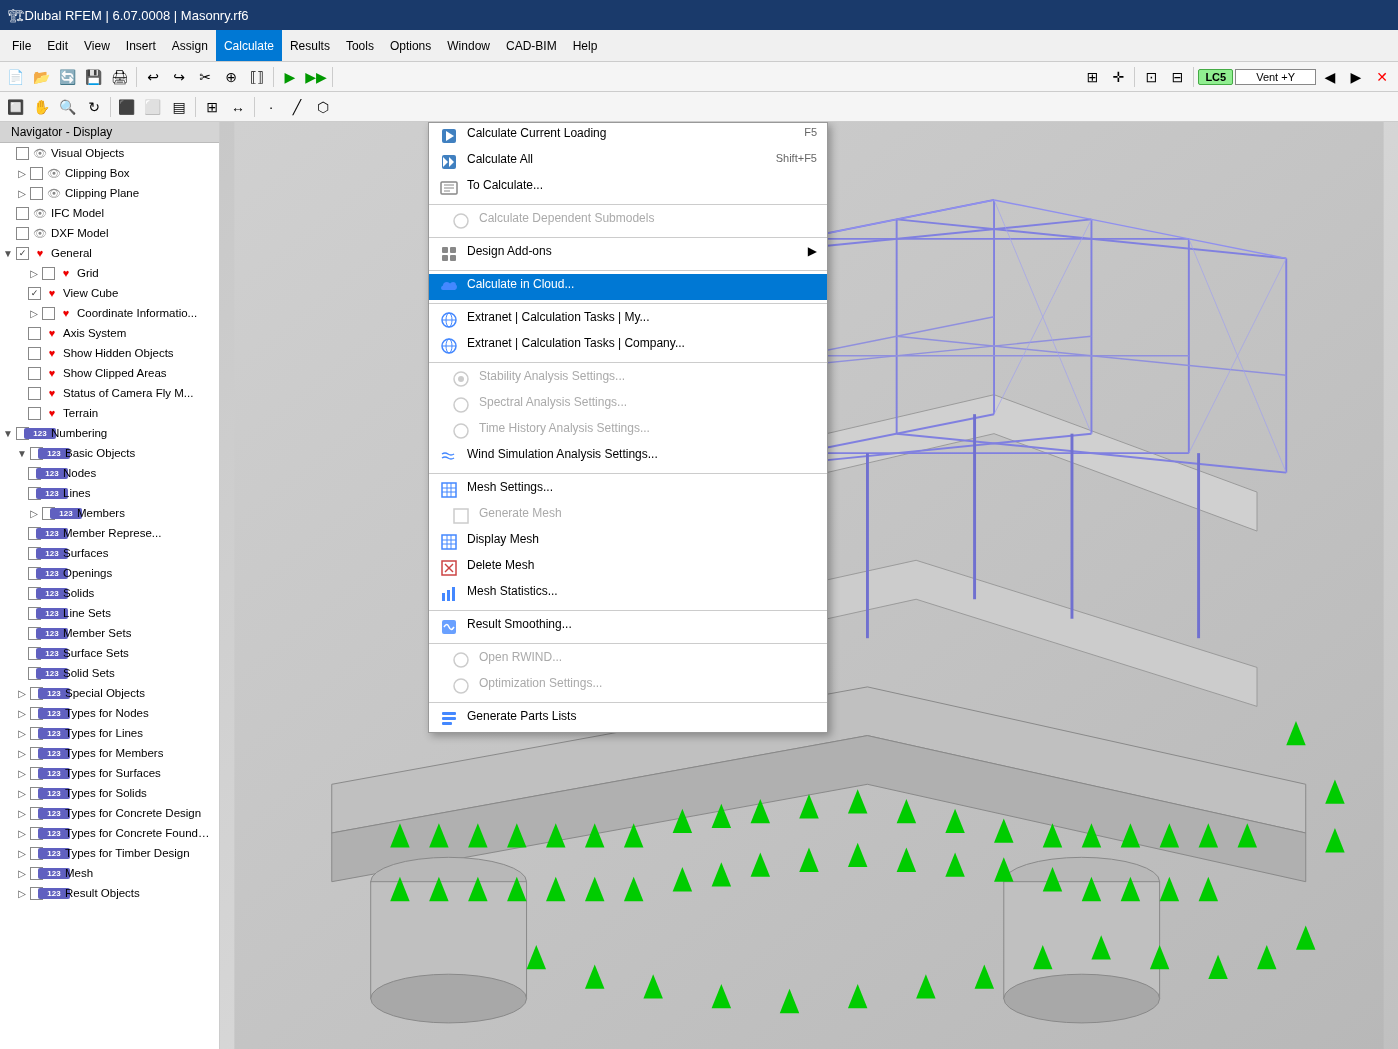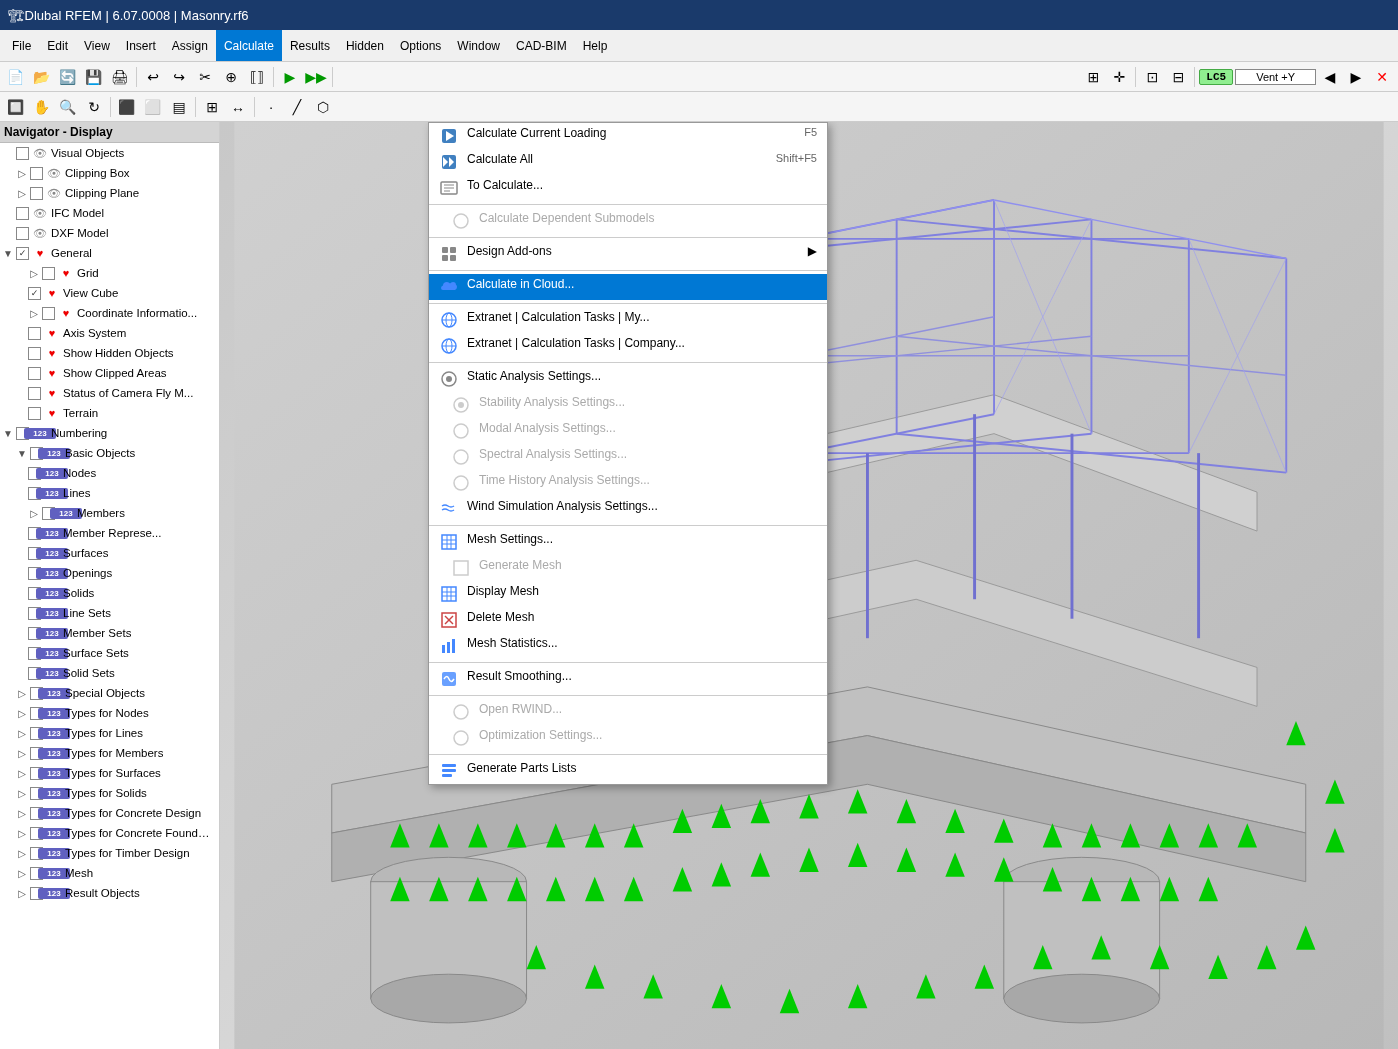--- a/index.html
+++ b/index.html
@@ -77,22 +77,22 @@
     #navigator {
       width: 220px;
       min-width: 220px;
       background: white;
       border-right: 1px solid #ccc;
       overflow-y: auto;
       overflow-x: hidden;
     }
     .nav-header {
       background: #d4d4d4;
-      padding: 3px 4px;
-      font-weight: bold;
+      padding: 3px 11px;
+      font-weight: normal;
       font-size: 12px;
       border-bottom: 1px solid #bbb;
     }
     .nav-item {
       display: flex;
       align-items: center;
       padding: 1px 4px;
       font-size: 11.5px;
       cursor: pointer;
       white-space: nowrap;
@@ -197,40 +197,39 @@
 
     .lc-box {
       background: #90ee90;
       border: 1px solid #4a4;
       padding: 1px 6px;
       font-size: 11px;
       font-weight: bold;
       border-radius: 2px;
       display: flex;
       align-items: center;
-      font-family: Liberation Mono, monospace;
     }
   </style>
 </head>
 <body>
 
 <div id="titlebar">
   <span>🏗</span>
   <span>Dlubal RFEM | 6.07.0008 | Masonry.rf6</span>
 </div>
 
 <div id="menubar">
   <div class="menu-item">File</div>
   <div class="menu-item">Edit</div>
   <div class="menu-item">View</div>
   <div class="menu-item">Insert</div>
   <div class="menu-item">Assign</div>
   <div class="menu-item active">Calculate</div>
   <div class="menu-item">Results</div>
-  <div class="menu-item">Hidden</div>
+  <div class="menu-item">Tools</div>
   <div class="menu-item">Options</div>
   <div class="menu-item">Window</div>
   <div class="menu-item">CAD-BIM</div>
   <div class="menu-item">Help</div>
 </div>
 
 <div id="toolbar">
   <button class="tb-btn">📄</button>
   <button class="tb-btn">📂</button>
   <button class="tb-btn">🔄</button>
@@ -771,45 +770,28 @@
           <span class="menu-icon">
             <svg width="18" height="18" viewBox="0 0 18 18">
                 <circle cx="9" cy="9" r="7" fill="none" stroke="#4488ff" stroke-width="1.5"></circle>
                 <ellipse cx="9" cy="9" rx="3" ry="7" fill="none" stroke="#4488ff" stroke-width="1"></ellipse>
                 <line x1="2" y1="9" x2="16" y2="9" stroke="#4488ff" stroke-width="1"></line>
               </svg>
           </span>
           <span>Extranet | Calculation Tasks | Company...</span>
         </div>
         <div class="menu-separator"></div>
-        <div class="menu-row">
-          <span class="menu-icon">
-            <svg width="18" height="18" viewBox="0 0 18 18">
-                <circle cx="9" cy="9" r="7" fill="none" stroke="#888" stroke-width="1.5"></circle>
-                <circle cx="9" cy="9" r="3" fill="#888"></circle>
-              </svg>
-          </span>
-          <span>Static Analysis Settings...</span>
-        </div>
         <div class="menu-row disabled">
           <span class="menu-icon">
             <svg width="18" height="18" viewBox="0 0 18 18">
                 <circle cx="9" cy="9" r="7" fill="none" stroke="#ccc" stroke-width="1.5"></circle>
                 <circle cx="9" cy="9" r="3" fill="#ccc"></circle>
               </svg>
           </span>
           <span>Stability Analysis Settings...</span>
-        </div>
-        <div class="menu-row disabled">
-          <span class="menu-icon">
-            <svg width="18" height="18" viewBox="0 0 18 18">
-                <circle cx="9" cy="9" r="7" fill="none" stroke="#ccc" stroke-width="1.5"></circle>
-              </svg>
-          </span>
-          <span>Modal Analysis Settings...</span>
         </div>
         <div class="menu-row disabled">
           <span class="menu-icon">
             <svg width="18" height="18" viewBox="0 0 18 18">
                 <circle cx="9" cy="9" r="7" fill="none" stroke="#ccc" stroke-width="1.5"></circle>
               </svg>
           </span>
           <span>Spectral Analysis Settings...</span>
         </div>
         <div class="menu-row disabled">

